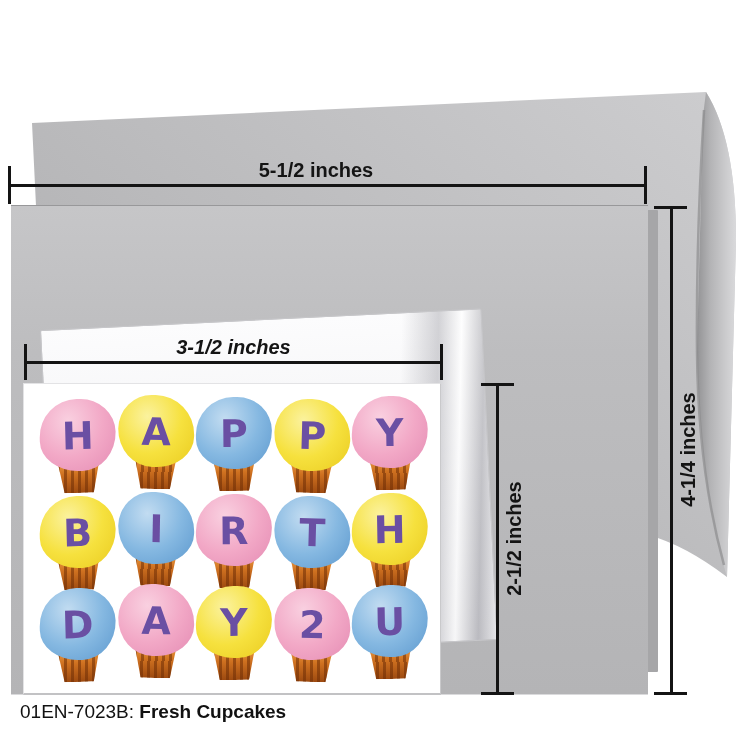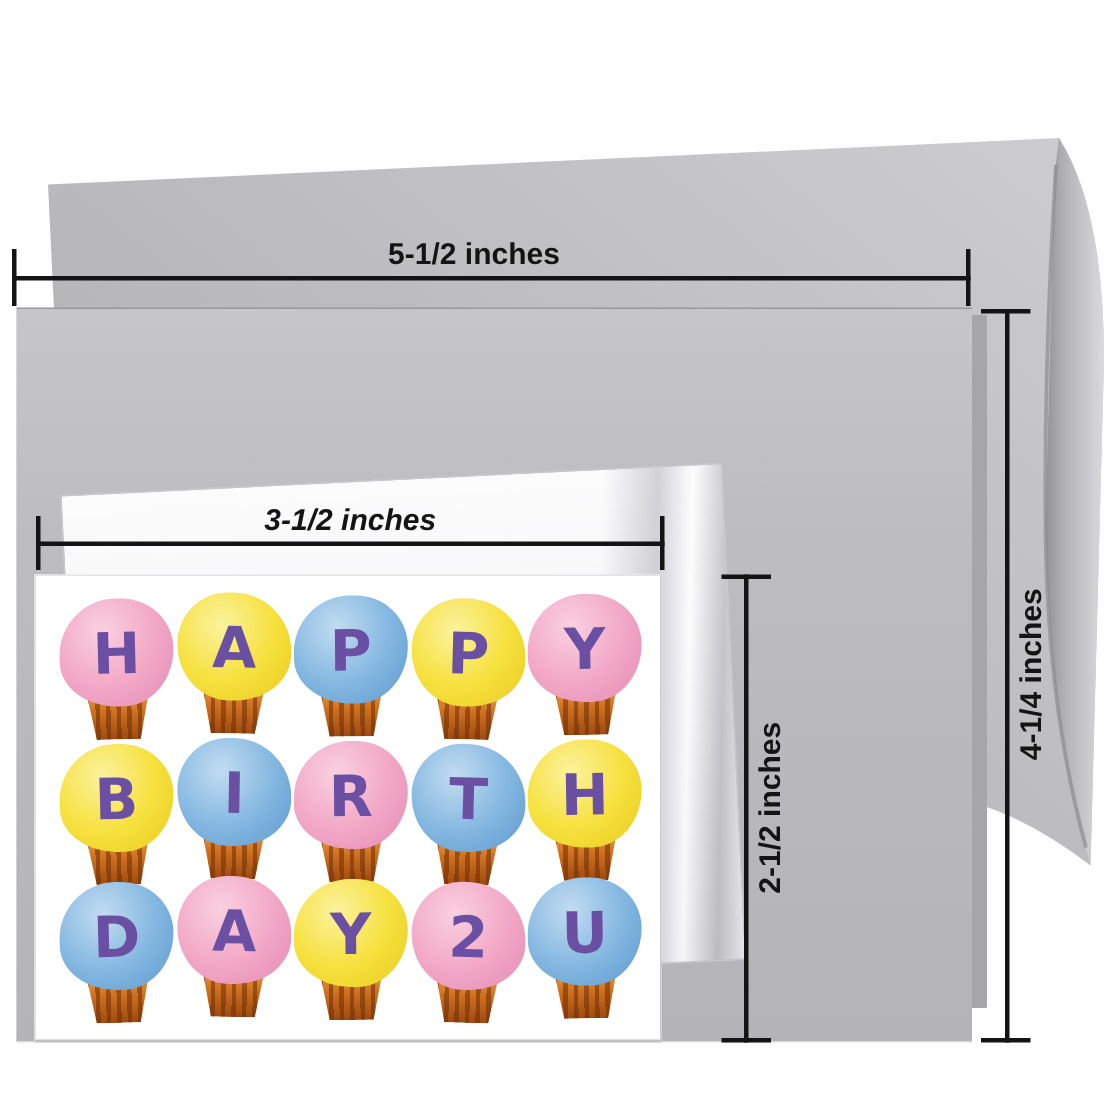--- a/index.html
+++ b/index.html
@@ -198,14 +198,19 @@
 
   <div>
     <div class="mline" style="left:670px;top:206px;width:3px;height:489px;"></div>
     <div class="mtick" style="left:654px;top:206px;width:33px;height:3px;"></div>
     <div class="mtick" style="left:654px;top:692px;width:33px;height:3px;"></div>
     <div class="vlabel-box" style="left:673px;top:206px;width:30px;height:487px;">
       <span>4-1/4 inches</span>
     </div>
   </div>
 
+  <div class="caption">
+    <span>01EN-7023B:</span>
+    <span> </span>
+    <span class="bold">Fresh Cupcakes</span>
+  </div>
 
 </div>
 
 </body></html>

